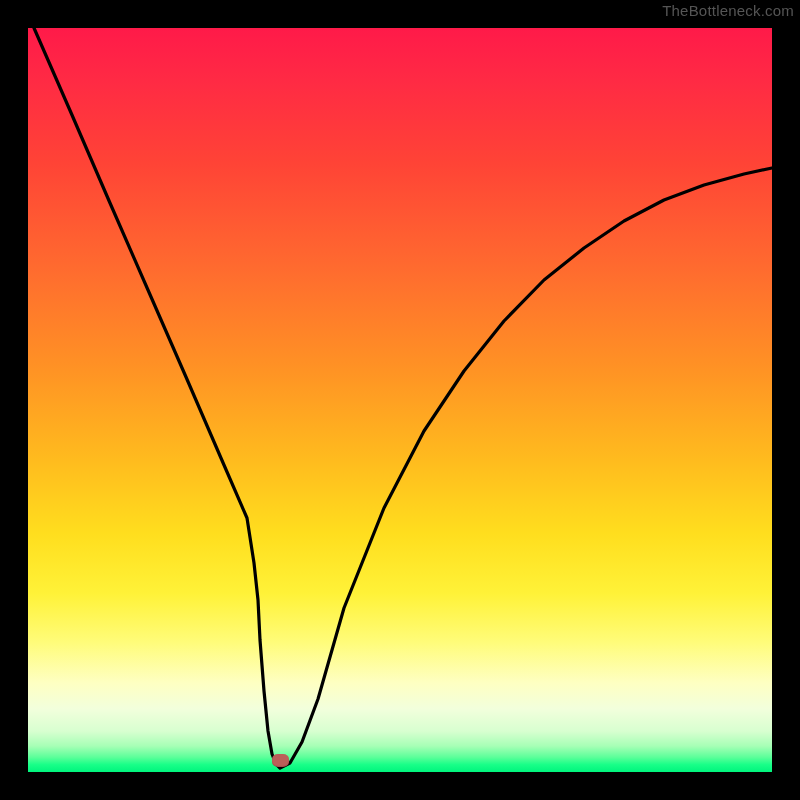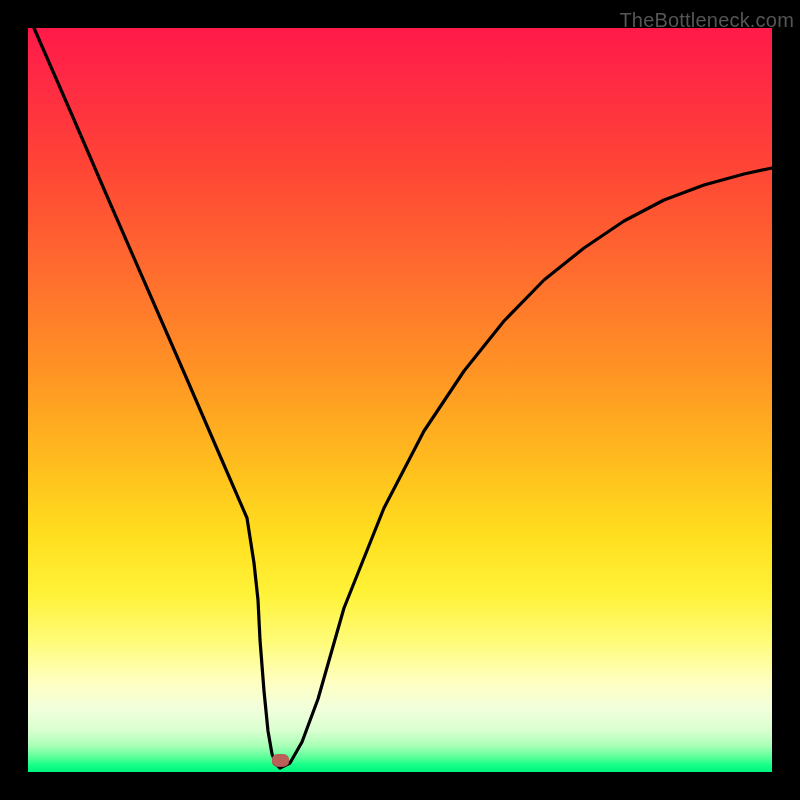--- a/index.html
+++ b/index.html
@@ -37,24 +37,24 @@
       #f2ffdc 91.5%,
       #d8ffd0 94.5%,
       #a7ffb6 96.5%,
       #5cff9a 98%,
       #19ff88 99%,
       #00f47d 100%
     );
   }
   .watermark {
     position: absolute;
-    top: 9px;
+    top: 2px;
     right: 6px;
     color: #555;
-    font-size: 20px;
+    font-size: 15px;
     font-weight: 500;
     letter-spacing: 0.2px;
     user-select: none;
   }
   svg.curve {
     position: absolute;
     left: 0;
     top: 0;
     width: 744px;
     height: 744px;

